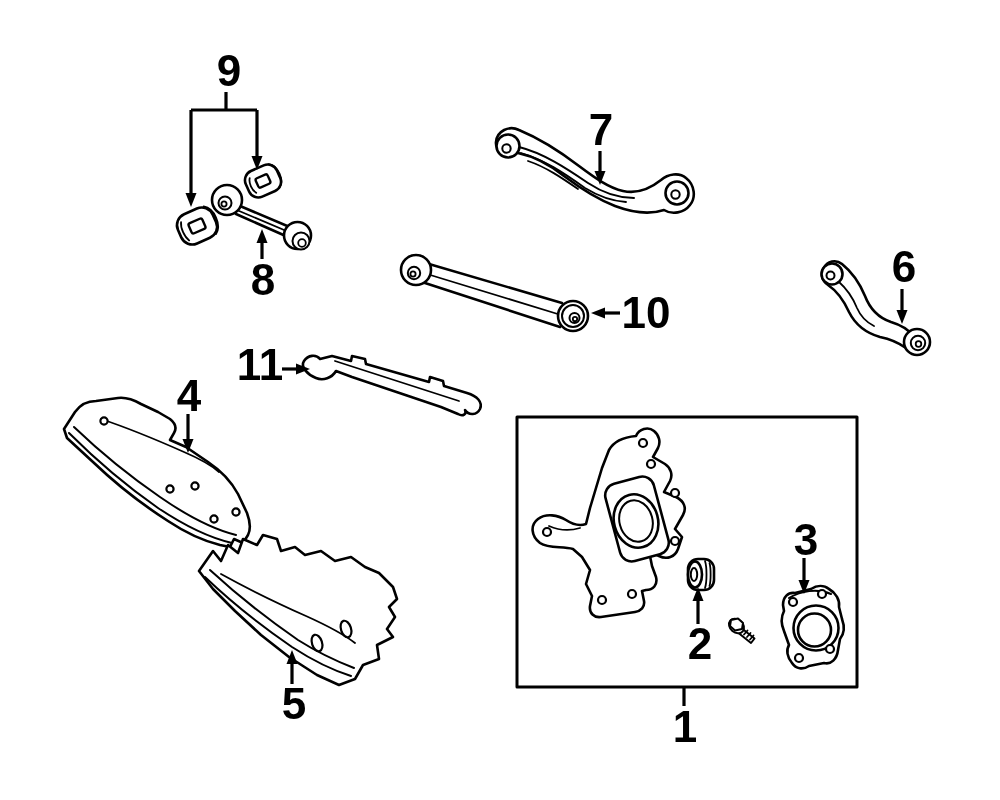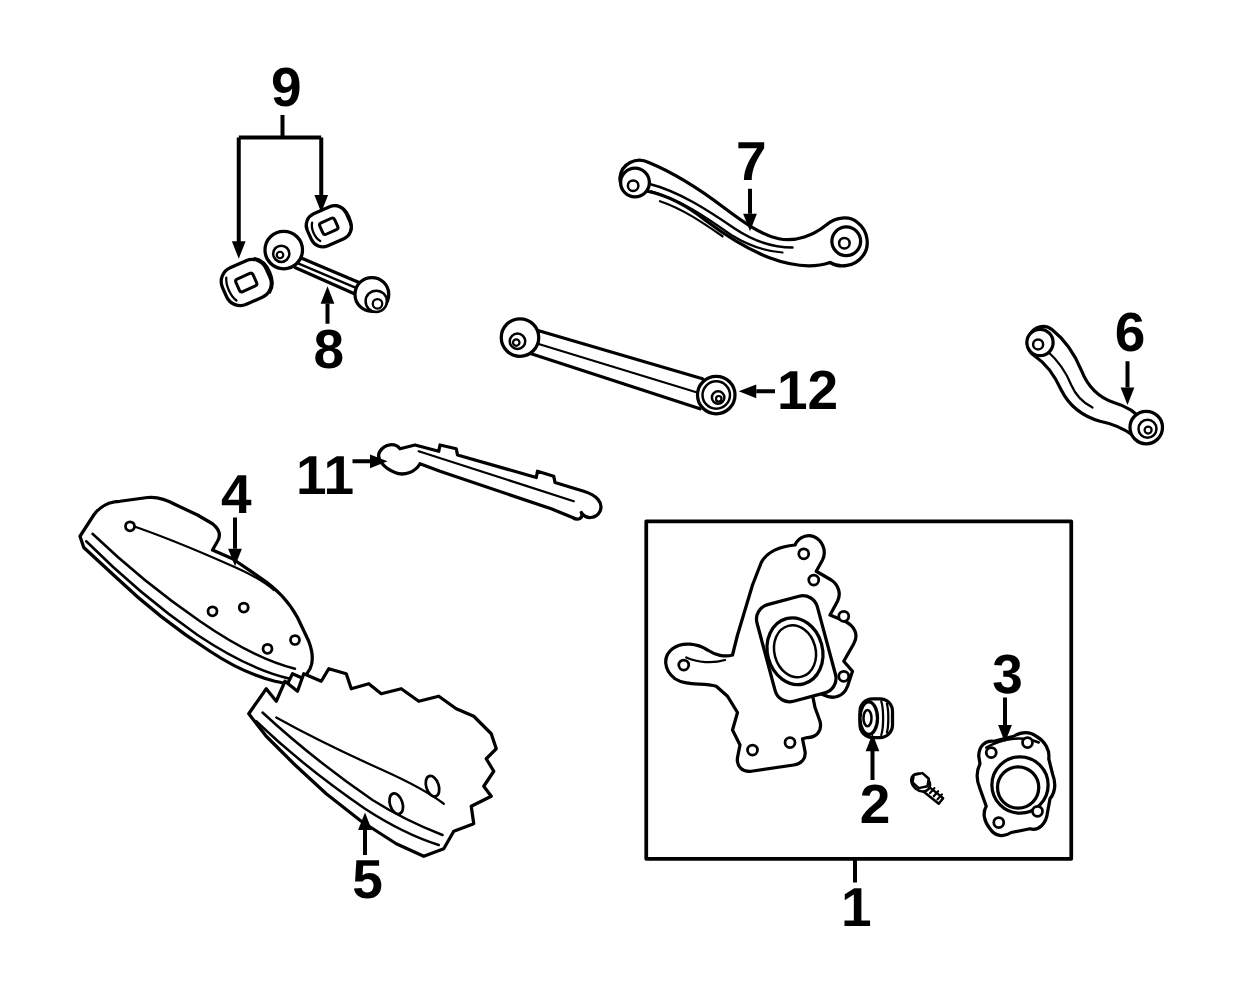--- a/index.html
+++ b/index.html
@@ -240,15 +240,15 @@
 
   <div class="callout" style="left:685px;top:727px">1</div>
   <div class="callout" style="left:700px;top:644px">2</div>
   <div class="callout" style="left:806px;top:540px">3</div>
   <div class="callout" style="left:189px;top:396px">4</div>
   <div class="callout" style="left:294px;top:704px">5</div>
   <div class="callout" style="left:904px;top:267px">6</div>
   <div class="callout" style="left:601px;top:130px">7</div>
   <div class="callout" style="left:263px;top:280px">8</div>
   <div class="callout" style="left:229px;top:71px">9</div>
-  <div class="callout" style="left:646px;top:313px">12</div>
-  <div class="callout" style="left:260px;top:381px">11</div>
+  <div class="callout" style="left:646px;top:313px">10</div>
+  <div class="callout" style="left:260px;top:365px">11</div>
 </div>
 
 </body></html>

